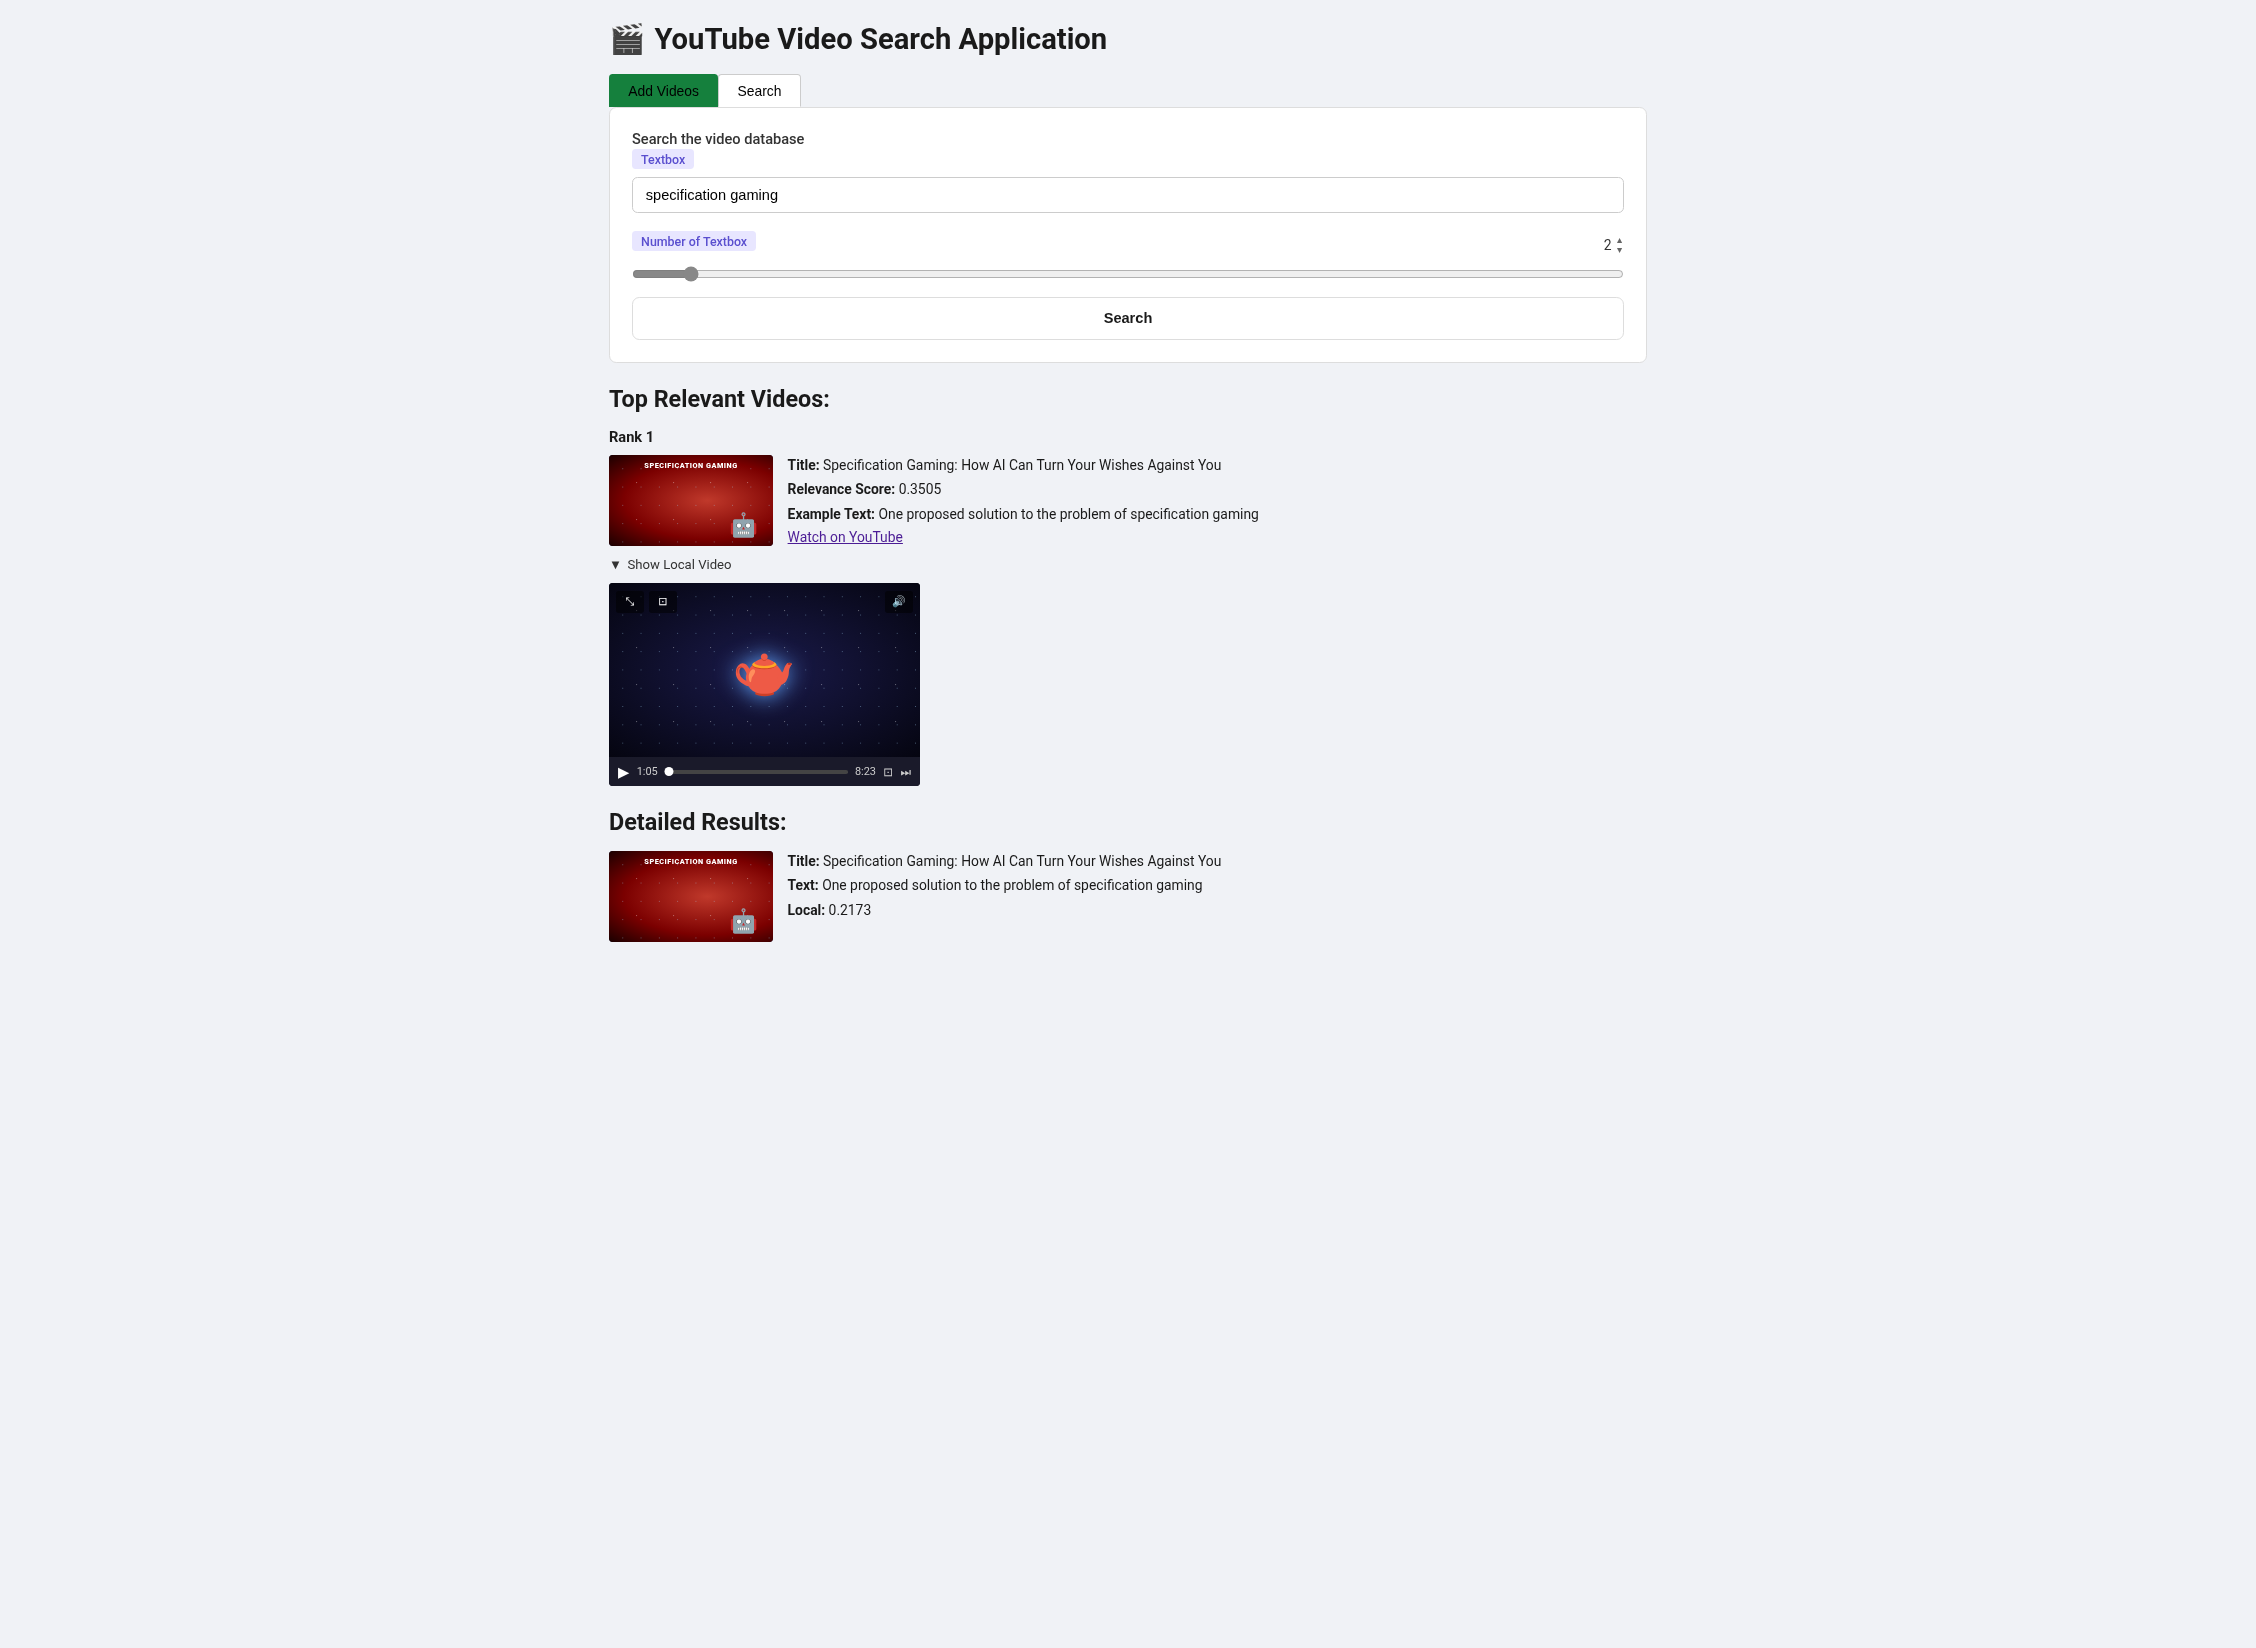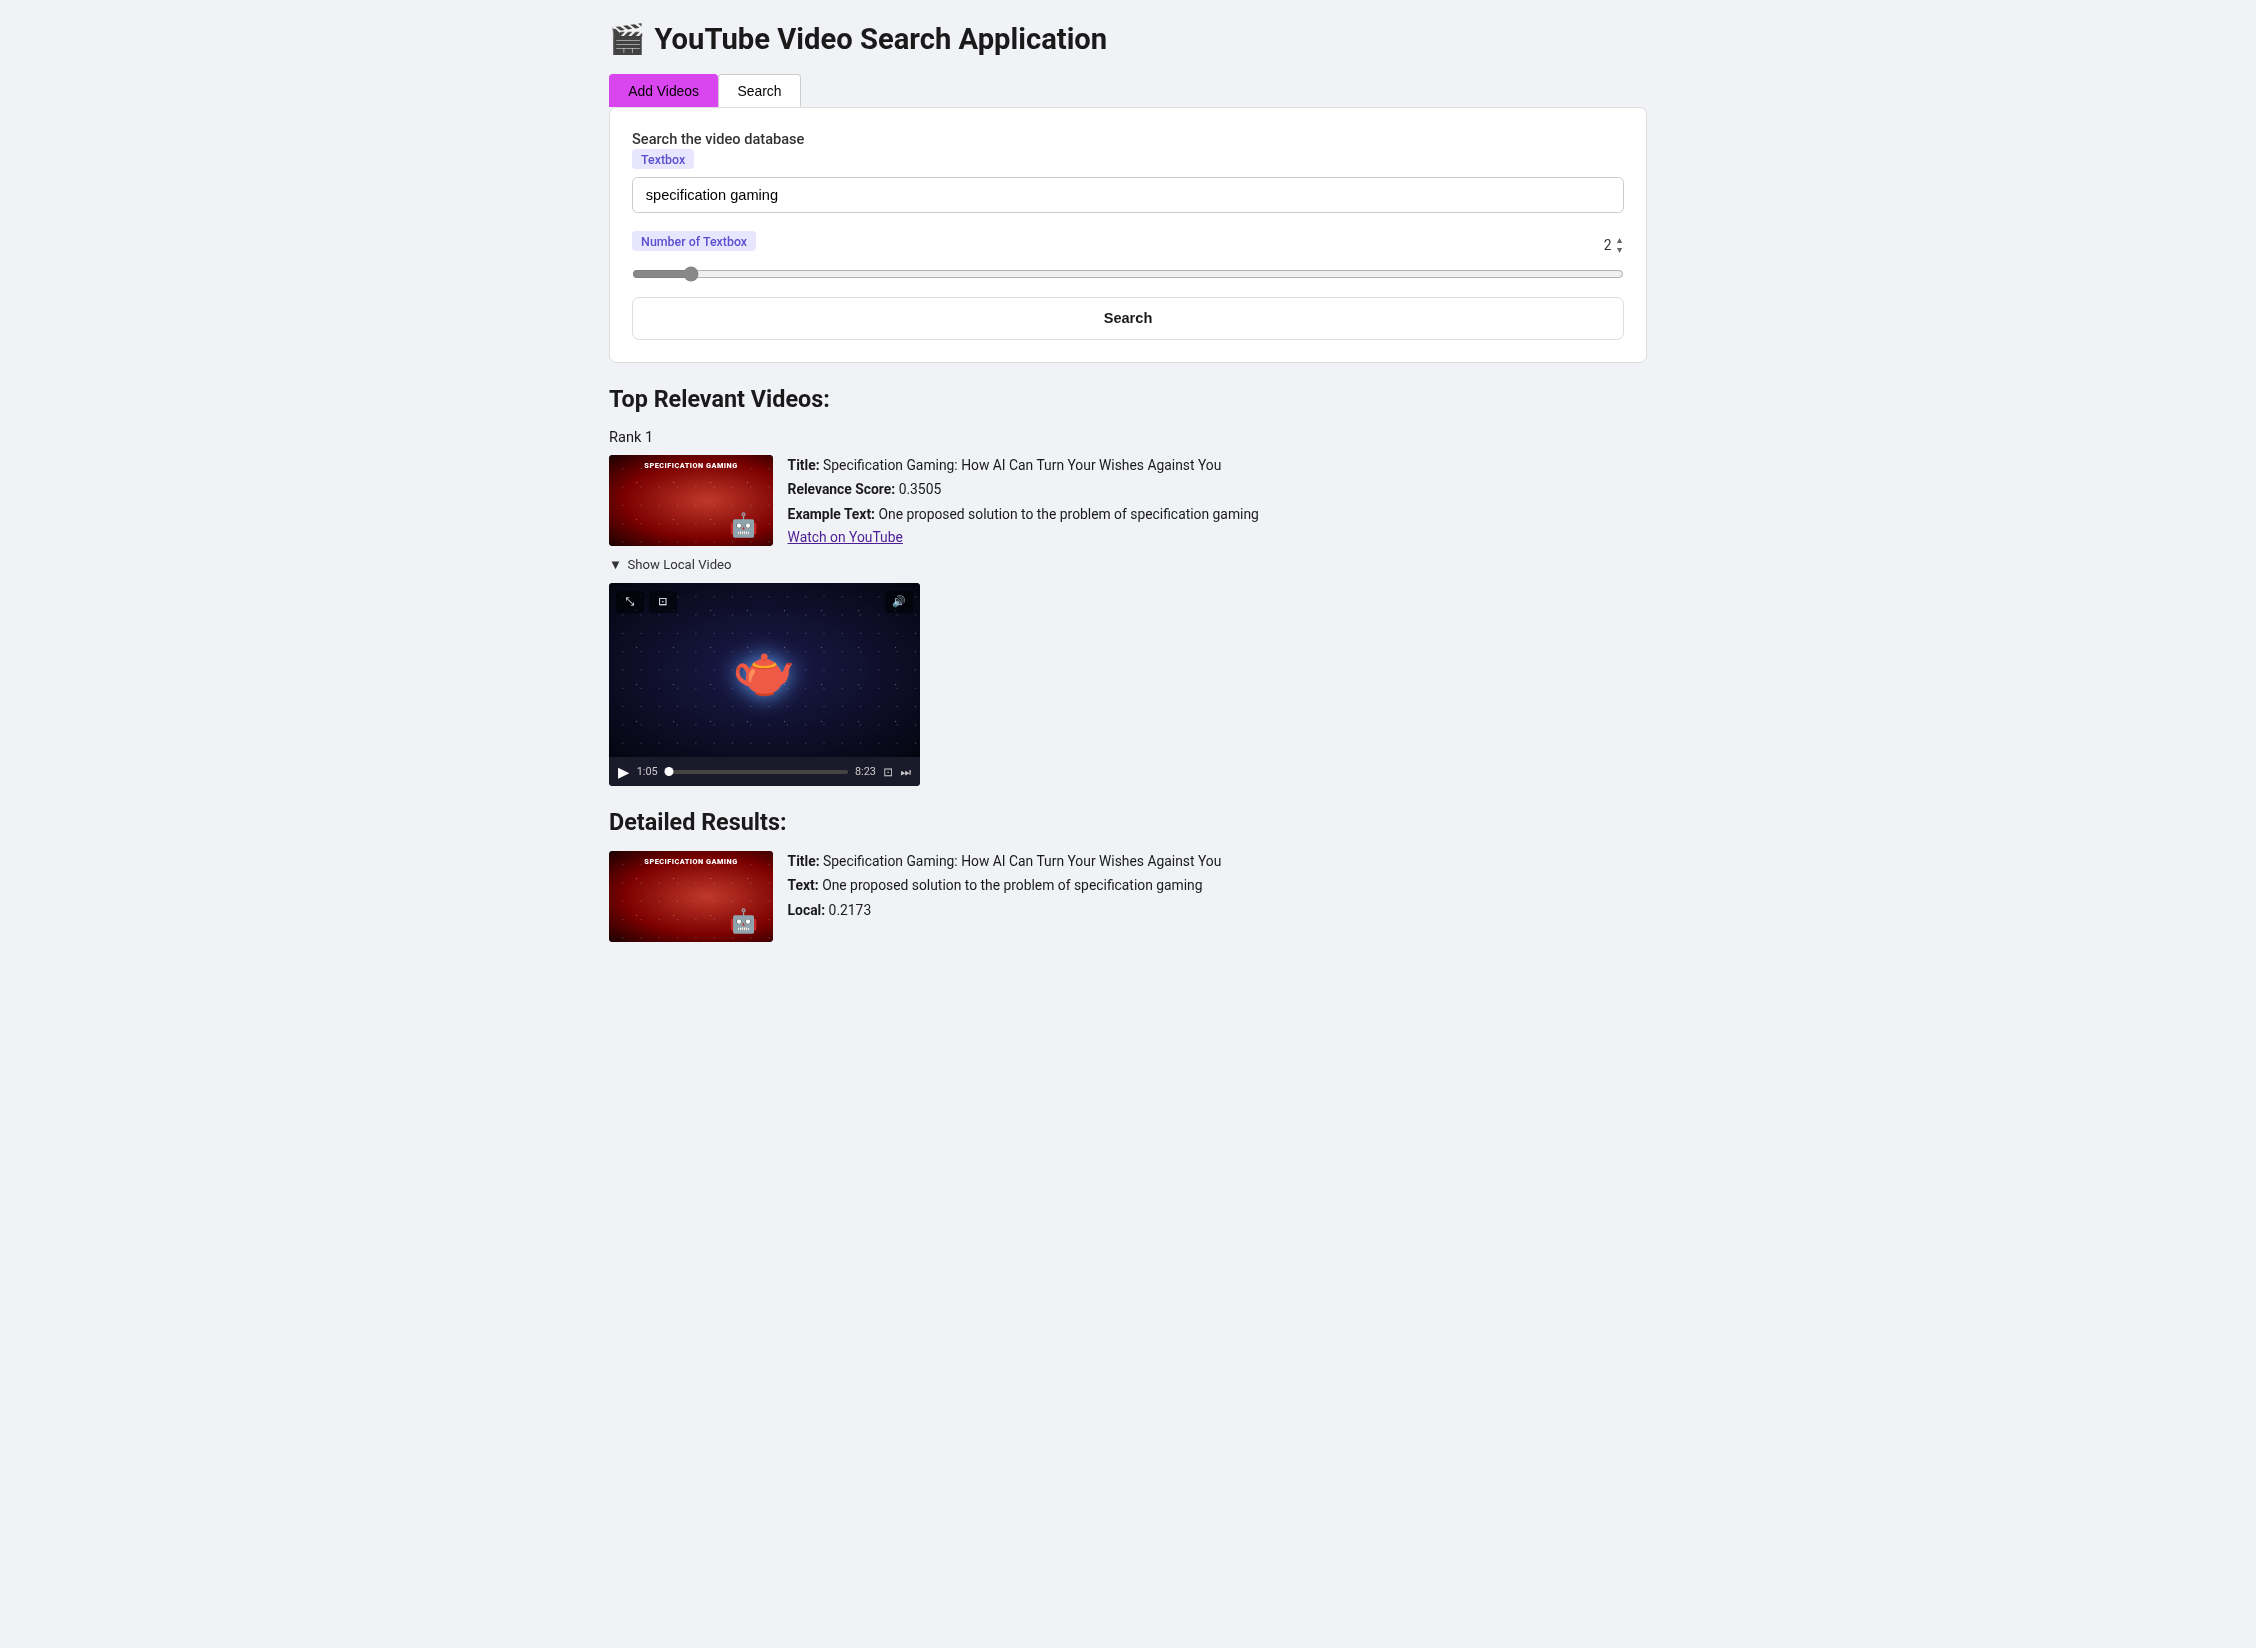--- a/index.html
+++ b/index.html
@@ -38,21 +38,21 @@
     .tab.active {
       background: #fff;
       border-bottom: 0.9px solid #fff;
       font-weight: 500;
       border: 0.9px solid #ccc;
       border-bottom: 1.8px solid #fff;
       position: relative;
       z-index: 1;
     }
     .tab:not(.active) {
-      background: #d946ef;
+      background: #15803d;
       border: 0.9px solid transparent;
     }
     .search-panel {
       background: #fff;
       border: 0.9px solid #ddd;
       border-radius: 7.3px;
       padding: 22px;
       margin-bottom: 22px;
     }
     .search-panel-title {
@@ -121,21 +121,21 @@
       color: #1a1a1a;
       transition: background 0.15s;
     }
     .section-title {
       font-size: 1.6rem;
       font-weight: 700;
       margin: 22px 0 14.6px;
     }
     .rank-label {
       font-size: 1rem;
-      font-weight: 400;
+      font-weight: 700;
       margin-bottom: 9.1px;
     }
     .video-result {
       display: flex;
       gap: 14.6px;
       margin-bottom: 11px;
       align-items: flex-start;
     }
     .video-thumbnail {
       width: 164px;

